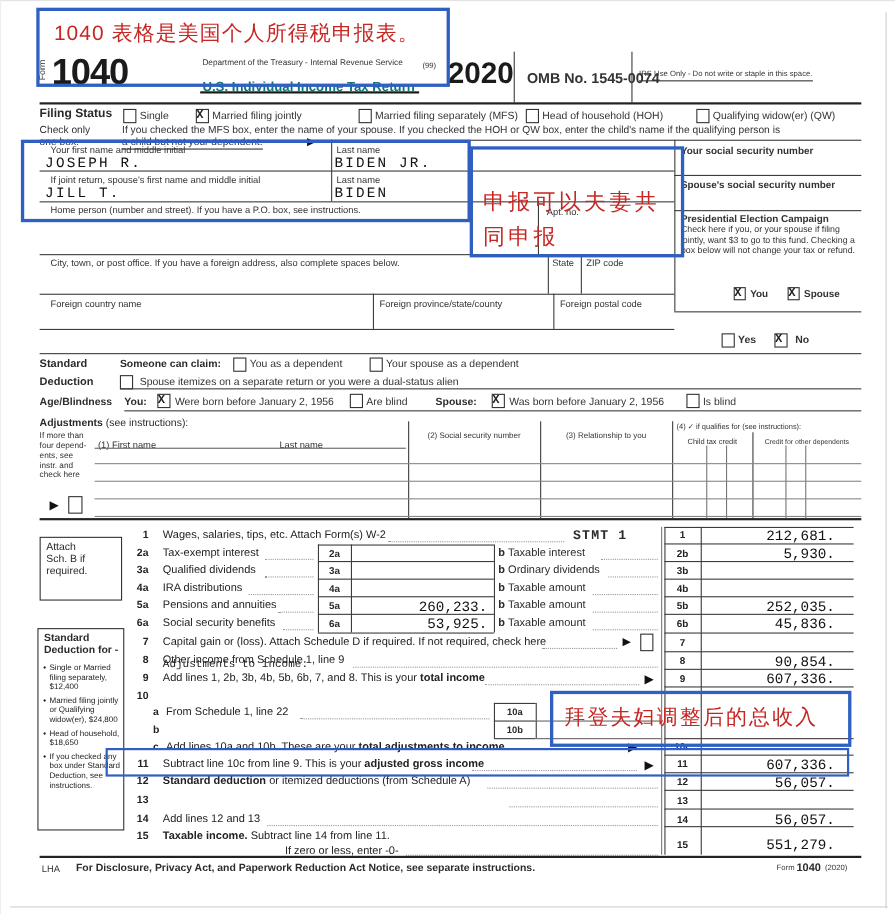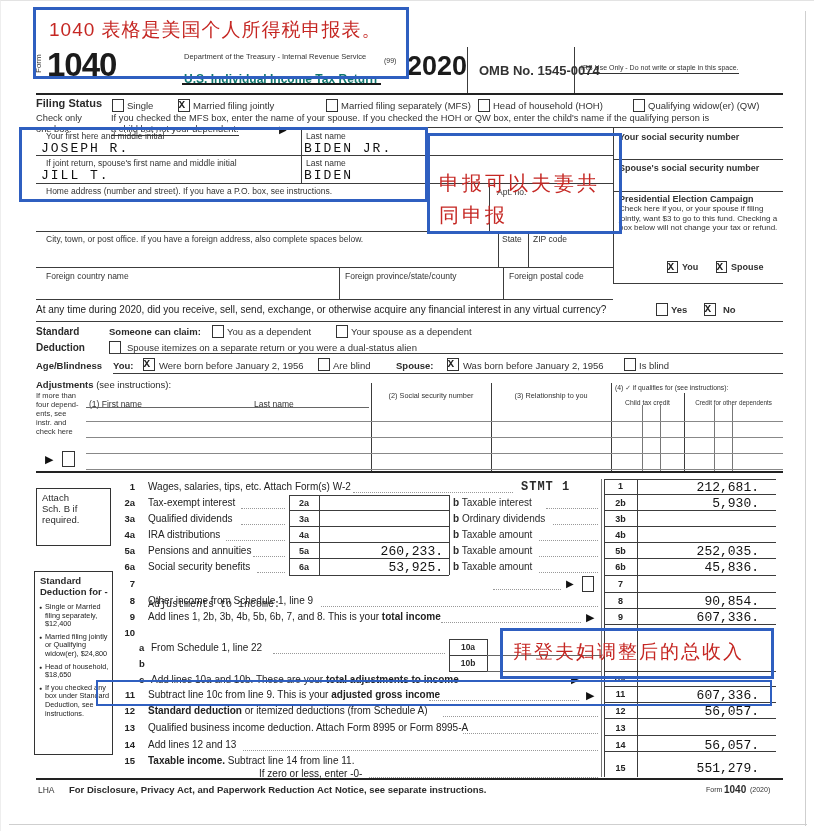--- a/index.html
+++ b/index.html
@@ -77,32 +77,32 @@
   <div class="cb" style="left:477px;top:98px;"></div>
   <div class="lbl" style="left:492px;top:99px;font-size:9.5px;">Head of household (HOH)</div>
   <div class="cb" style="left:632px;top:98px;"></div>
   <div class="lbl" style="left:647px;top:99px;font-size:9.5px;">Qualifying widow(er) (QW)</div>
   <div class="lbl" style="left:35px;top:112px;font-size:9.3px;width:62px;white-space:normal;line-height:10.5px;">Check only one box.</div>
   <div class="lbl" style="left:110px;top:112px;font-size:9.3px;">If you checked the MFS box, enter the name of your spouse. If you checked the HOH or QW box, enter the child's name if the qualifying person is</div>
   <div class="lbl" style="left:110px;top:123px;font-size:9.3px;border-bottom:1px solid #333;padding-bottom:1px;">a child but not your dependent.</div>
   <div class="arrow" style="left:278px;top:123px;">▶</div>
 
   <div class="hl" style="left:35px;top:126px;width:747px;"></div>
-  <div class="lbl" style="left:45px;top:130px;">Your first here and middle initial</div>
+  <div class="lbl" style="left:45px;top:130px;">Your first name and middle initial</div>
   <div class="lbl" style="left:305px;top:130px;">Last name</div>
   <div class="val" style="left:40px;top:140px;">JOSEPH R.</div>
   <div class="val" style="left:303px;top:140px;">BIDEN JR.</div>
   <div class="vl" style="left:300px;top:126px;height:56px;"></div>
   <div class="hl" style="left:35px;top:154px;width:577px;"></div>
   <div class="lbl" style="left:45px;top:157px;">If joint return, spouse's first name and middle initial</div>
   <div class="lbl" style="left:305px;top:157px;">Last name</div>
   <div class="val" style="left:40px;top:167px;">JILL T.</div>
   <div class="val" style="left:303px;top:167px;">BIDEN</div>
   <div class="hl" style="left:35px;top:182px;width:577px;"></div>
-  <div class="lbl" style="left:45px;top:185px;">Home address (number and street). If you have a P.O. box, see instructions.</div>
+  <div class="lbl" style="left:45px;top:185px;">Home person (number and street). If you have a P.O. box, see instructions.</div>
   <div class="vl" style="left:488px;top:182px;height:48px;"></div>
   <div class="lbl" style="left:496px;top:186px;">Apt. no.</div>
   <div class="hl" style="left:35px;top:230px;width:577px;"></div>
   <div class="lbl" style="left:45px;top:233px;">City, town, or post office. If you have a foreign address, also complete spaces below.</div>
   <div class="vl" style="left:497px;top:230px;height:36px;"></div>
   <div class="vl" style="left:527px;top:230px;height:36px;"></div>
   <div class="lbl" style="left:501px;top:233px;">State</div>
   <div class="lbl" style="left:532px;top:233px;">ZIP code</div>
   <div class="hl" style="left:35px;top:266px;width:577px;"></div>
   <div class="lbl" style="left:45px;top:270px;">Foreign country name</div>
@@ -118,21 +118,20 @@
   <div class="lbl" style="left:618px;top:162px;font-weight:bold;font-size:9px;">Spouse's social security number</div>
   <div class="hl" style="left:612px;top:190px;width:170px;"></div>
   <div class="lbl" style="left:618px;top:193px;font-weight:bold;font-size:9px;">Presidential Election Campaign</div>
   <div class="abs" style="left:618px;top:203px;width:162px;font-size:8px;line-height:9.6px;color:#333;">Check here if you, or your spouse if filing jointly, want $3 to go to this fund. Checking a box below will not change your tax or refund.</div>
   <div class="cb cbs checked" style="left:666px;top:260px;"></div>
   <div class="lbl" style="left:681px;top:261px;font-weight:bold;font-size:9px;">You</div>
   <div class="cb cbs checked" style="left:715px;top:260px;"></div>
   <div class="lbl" style="left:730px;top:261px;font-weight:bold;font-size:9px;">Spouse</div>
   <div class="hl" style="left:612px;top:282px;width:170px;"></div>
 
-  <div class="llab" style="left:35px;top:303px;">At any time during 2020, did you receive, sell, send, exchange, or otherwise acquire any financial interest in any virtual currency?</div>
   <div class="cb" style="left:655px;top:302px;"></div>
   <div class="lbl" style="left:670px;top:303px;font-weight:bold;font-size:9.5px;">Yes</div>
   <div class="cb checked" style="left:703px;top:302px;"></div>
   <div class="lbl" style="left:722px;top:303px;font-weight:bold;font-size:9.5px;">No</div>
   <div class="hl" style="left:35px;top:320px;width:747px;"></div>
 
   <div class="abs" style="left:35px;top:325px;font-weight:bold;font-size:10px;">Standard</div>
   <div class="abs" style="left:35px;top:341px;font-weight:bold;font-size:10px;">Deduction</div>
   <div class="abs" style="left:108px;top:325px;font-weight:bold;font-size:9.5px;">Someone can claim:</div>
   <div class="cb" style="left:211px;top:324px;"></div>
@@ -275,20 +274,21 @@
   <div class="llab" style="left:147px;top:560px;">Social security benefits</div>
   <div class="dots" style="left:256px;top:570px;width:28px;"></div>
   <div class="abs" style="left:288px;top:561px;width:30px;text-align:center;font-weight:bold;font-size:9px;">6a</div>
   <div class="amt" style="left:318px;top:559px;width:124px;">53,925.</div>
   <div class="abs" style="left:452px;top:560px;font-size:10px;"><span class="b">b</span> <span>Taxable amount</span></div>
   <div class="dots" style="left:538px;top:570px;width:59px;"></div>
   <div class="boxno" style="top:561px;">6b</div>
   <div class="amt" style="left:636px;top:559px;width:122px;">45,836.</div>
 
   <div class="lno" style="left:110px;top:577px;">7</div>
+  <div class="llab" style="left:147px;top:577px;">Capital gain or (loss). Attach Schedule D if required. If not required, check here</div>
   <div class="dots" style="left:492px;top:587px;width:68px;"></div>
   <div class="arrow" style="left:565px;top:577px;font-weight:bold;">▶</div>
   <div class="cb" style="left:581px;top:575px;height:14px;"></div>
   <div class="boxno" style="top:578px;">7</div>
 
   <div class="lno" style="left:110px;top:594px;">8</div>
   <div class="llab" style="left:147px;top:594px;">Other income from Schedule 1, line 9</div>
   <div class="dots" style="left:320px;top:604px;width:277px;"></div>
   <div class="boxno" style="top:595px;">8</div>
   <div class="amt" style="left:636px;top:593px;width:122px;">90,854.</div>
@@ -331,21 +331,20 @@
   <div class="boxno" style="top:688px;">11</div>
   <div class="amt" style="left:636px;top:687px;width:122px;">607,336.</div>
 
   <div class="lno" style="left:110px;top:704px;">12</div>
   <div class="llab" style="left:147px;top:704px;"><span class="b">Standard deduction</span><span> or itemized deductions (from Schedule A)</span></div>
   <div class="dots" style="left:442px;top:714px;width:155px;"></div>
   <div class="boxno" style="top:705px;">12</div>
   <div class="amt" style="left:636px;top:703px;width:122px;">56,057.</div>
 
   <div class="lno" style="left:110px;top:721px;">13</div>
-  <div class="llab" style="left:147px;top:721px;">Qualified business income deduction. Attach Form 8995 or Form 8995-A</div>
   <div class="dots" style="left:462px;top:731px;width:135px;"></div>
   <div class="boxno" style="top:722px;">13</div>
 
   <div class="lno" style="left:110px;top:738px;">14</div>
   <div class="llab" style="left:147px;top:738px;">Add lines 12 and 13</div>
   <div class="dots" style="left:242px;top:748px;width:355px;"></div>
   <div class="boxno" style="top:739px;">14</div>
   <div class="amt" style="left:636px;top:737px;width:122px;">56,057.</div>
 
   <div class="lno" style="left:110px;top:754px;">15</div>

